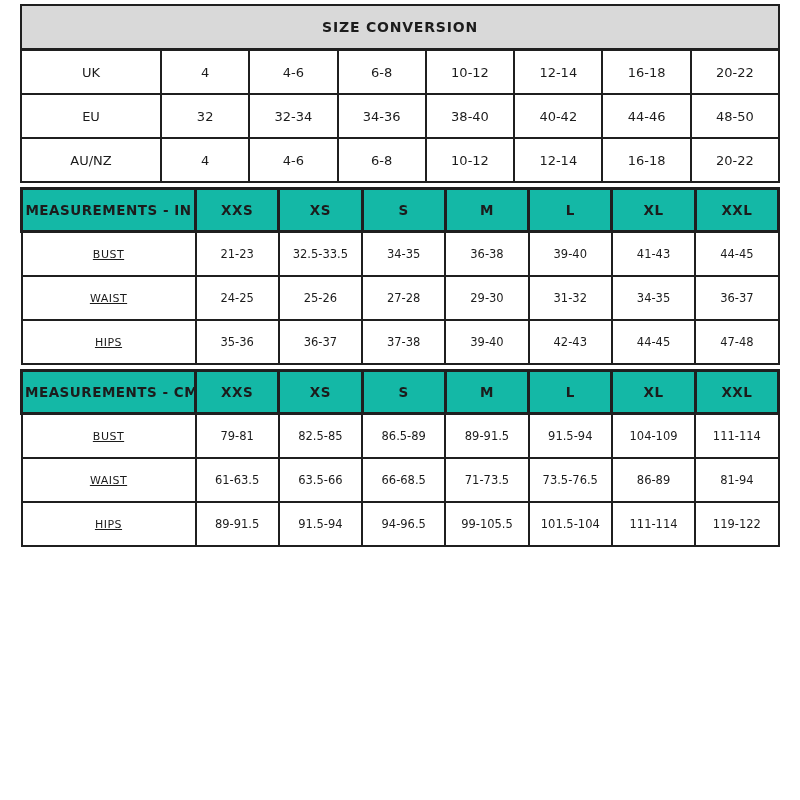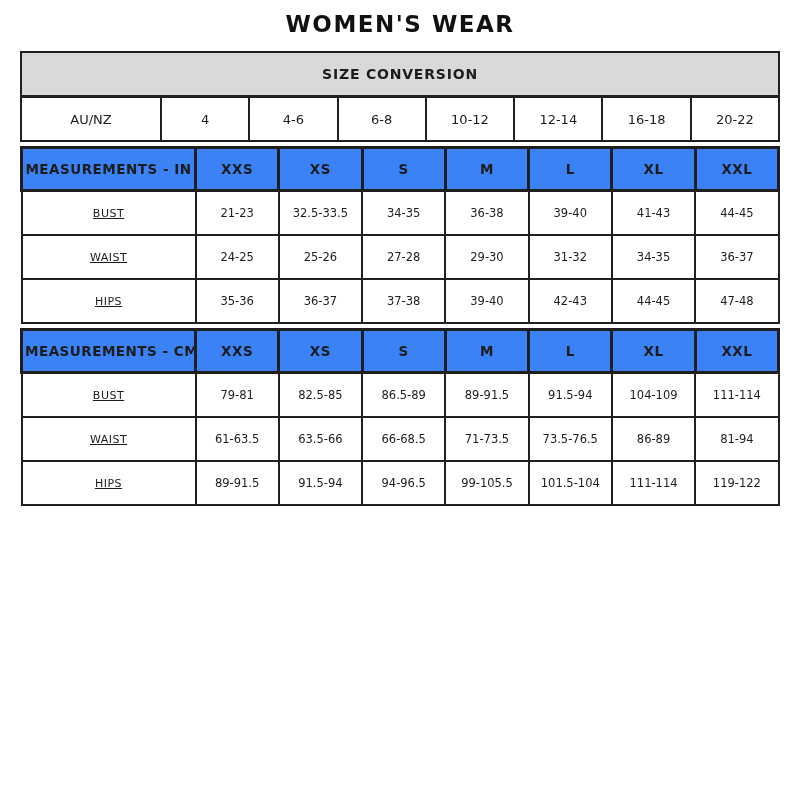--- a/index.html
+++ b/index.html
@@ -59,21 +59,21 @@
   }
   .conv tbody td {
     height: 42px;
     font-size: 13px;
   }
   .conv col.lbl-col { width: 140px; }
 
   
   .meas { margin-bottom: 8px; }
   .meas thead td {
-    background: #3b82f6;
+    background: #14b8a6;
     height: 40px;
     font-size: 13.5px;
     font-weight: 700;
     letter-spacing: 0.5px;
     border-width: 3px;
   }
   .meas tbody td {
     height: 42px;
     font-size: 11.5px;
   }
@@ -82,39 +82,58 @@
     letter-spacing: 0.5px;
     text-decoration: underline;
   }
   .meas col.lbl-col { width: 174px; }
 </style>
 </head>
 <body>
 
 <div class="page">
 
-  <h1 class="title">WOMEN'S WEAR</h1>
 
   <table class="tbl conv">
     <colgroup>
       <col class="lbl-col">
         <col>
         <col>
         <col>
         <col>
         <col>
         <col>
         <col>
     </colgroup>
     <thead>
       <tr>
         <th class="band" colspan="8">SIZE CONVERSION</th>
       </tr>
     </thead>
     <tbody>
+        <tr>
+          <td class="lbl">UK</td>
+          <td>4</td>
+          <td>4-6</td>
+          <td>6-8</td>
+          <td>10-12</td>
+          <td>12-14</td>
+          <td>16-18</td>
+          <td>20-22</td>
+        </tr>
+        <tr>
+          <td class="lbl">EU</td>
+          <td>32</td>
+          <td>32-34</td>
+          <td>34-36</td>
+          <td>38-40</td>
+          <td>40-42</td>
+          <td>44-46</td>
+          <td>48-50</td>
+        </tr>
         <tr>
           <td class="lbl">AU/NZ</td>
           <td>4</td>
           <td>4-6</td>
           <td>6-8</td>
           <td>10-12</td>
           <td>12-14</td>
           <td>16-18</td>
           <td>20-22</td>
         </tr>

